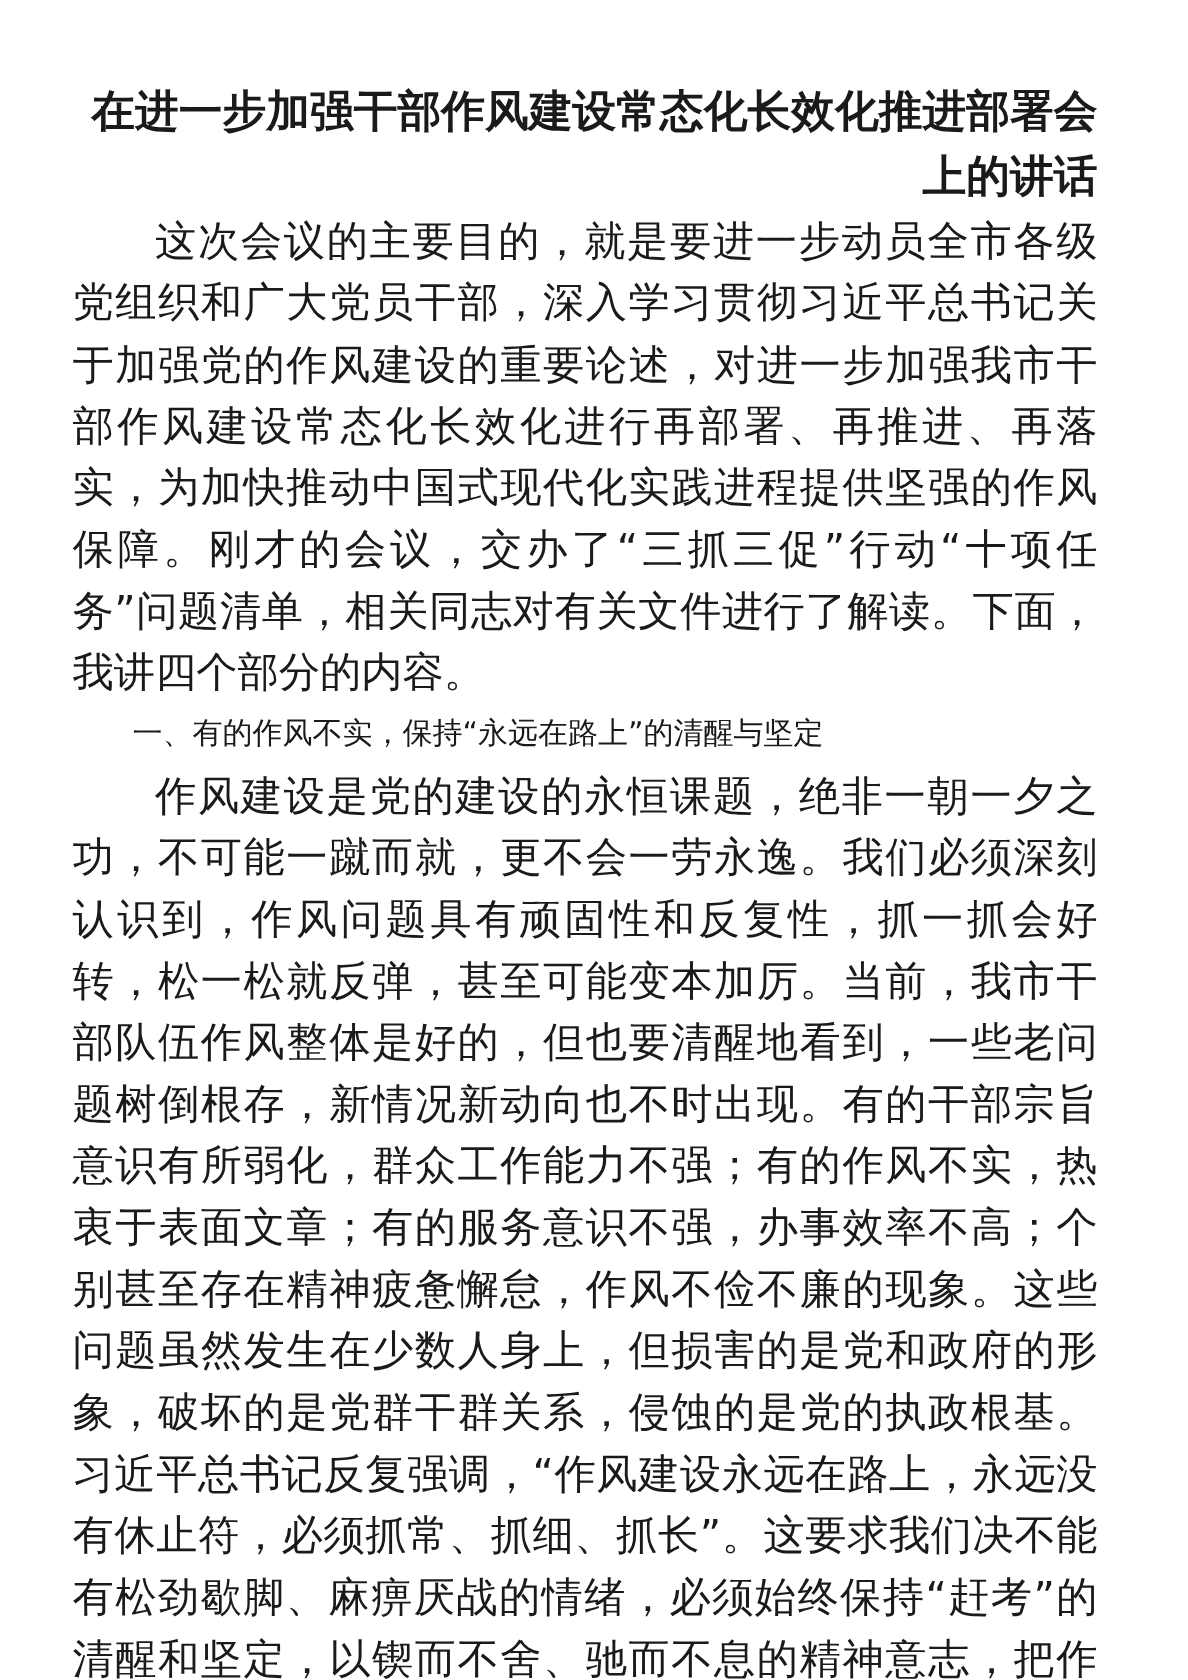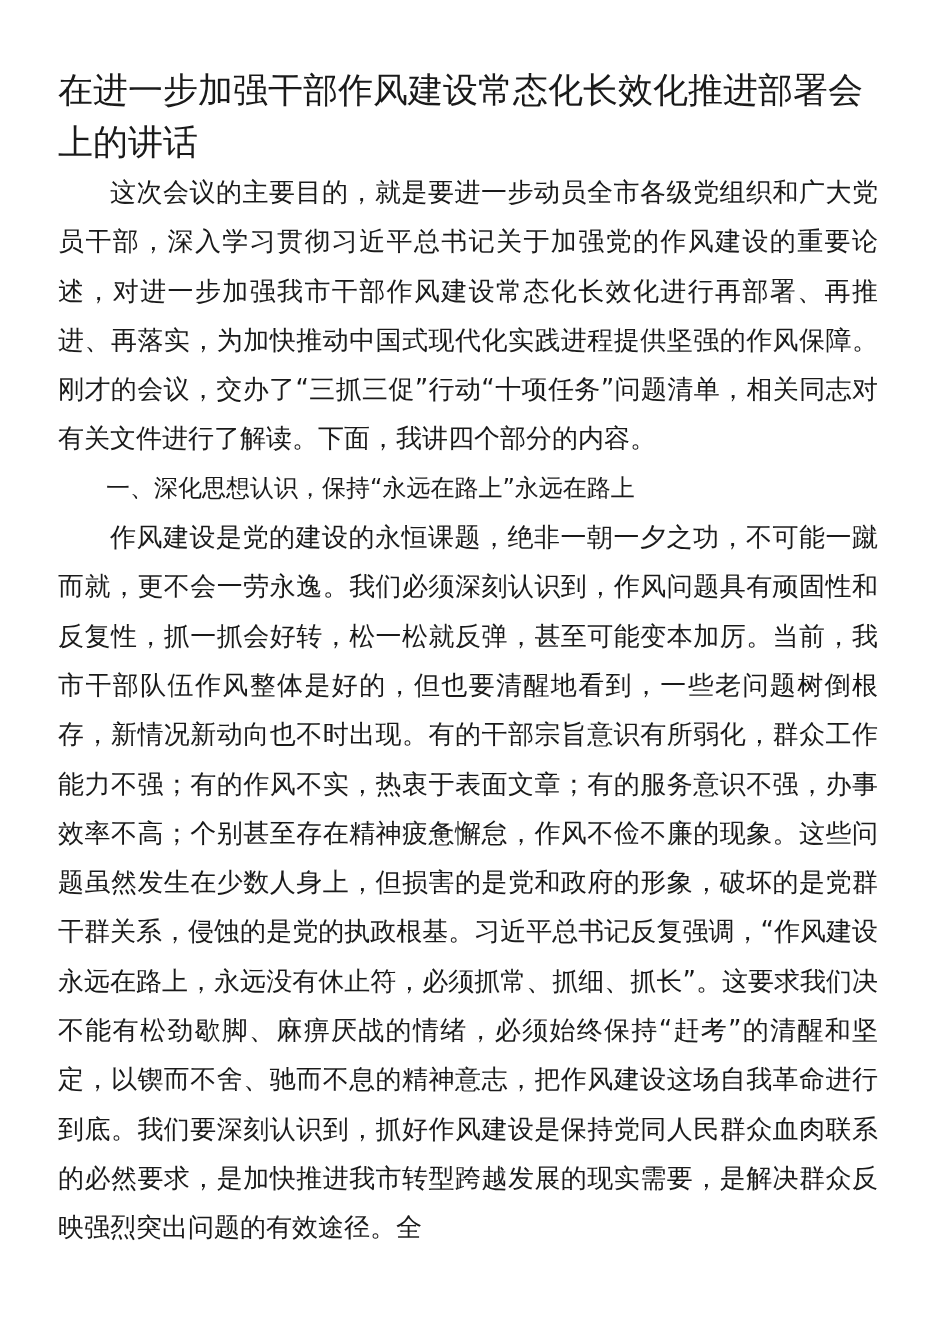--- a/index.html
+++ b/index.html
@@ -1,26 +1,26 @@
 <!DOCTYPE html>
 <html><head>
 <meta charset="utf-8">
 <style>
   html, body { margin: 0; padding: 0; background: #ffffff; }
   body { width: 950px; height: 1344px; overflow: hidden; position: relative;
          font-family: "DejaVu Sans", "Liberation Sans", sans-serif; color: #1a1a1a; }
   .page { position: absolute; left: 58px; top: 64px; width: 820px; }
-  .title { font-size: 35px; line-height: 52px; text-align: left; margin: 0;
-           font-weight: normal; letter-spacing: 0px; }
+  .title { font-size: 35px; line-height: 52px; text-align: right; margin: 0;
+           font-weight: bold; letter-spacing: 0px; }
   .salutation { font-size: 25px; line-height: 49px; margin: 0; }
-  .para { font-size: 26px; line-height: 49.3px; margin: 0; text-indent: 2em;
+  .para { font-size: 33px; line-height: 49.3px; margin: 0; text-indent: 2em;
           text-align: justify; text-justify: inter-character; }
   .heading { font-size: 24px; line-height: 49.3px; margin: 0; text-indent: 2em; }
 </style>
 </head>
 <body>
 
 <div class="page">
   <h1 class="title">在进一步加强干部作风建设常态化长效化推进部署会上的讲话</h1>
   <p class="para">这次会议的主要目的，就是要进一步动员全市各级党组织和广大党员干部，深入学习贯彻习近平总书记关于加强党的作风建设的重要论述，对进一步加强我市干部作风建设常态化长效化进行再部署、再推进、再落实，为加快推动中国式现代化实践进程提供坚强的作风保障。刚才的会议，交办了“三抓三促”行动“十项任务”问题清单，相关同志对有关文件进行了解读。下面，我讲四个部分的内容。</p>
-  <p class="heading">一、深化思想认识，保持“永远在路上”永远在路上</p>
+  <p class="heading">一、有的作风不实，保持“永远在路上”的清醒与坚定</p>
   <p class="para">作风建设是党的建设的永恒课题，绝非一朝一夕之功，不可能一蹴而就，更不会一劳永逸。我们必须深刻认识到，作风问题具有顽固性和反复性，抓一抓会好转，松一松就反弹，甚至可能变本加厉。当前，我市干部队伍作风整体是好的，但也要清醒地看到，一些老问题树倒根存，新情况新动向也不时出现。有的干部宗旨意识有所弱化，群众工作能力不强；有的作风不实，热衷于表面文章；有的服务意识不强，办事效率不高；个别甚至存在精神疲惫懈怠，作风不俭不廉的现象。这些问题虽然发生在少数人身上，但损害的是党和政府的形象，破坏的是党群干群关系，侵蚀的是党的执政根基。习近平总书记反复强调，“作风建设永远在路上，永远没有休止符，必须抓常、抓细、抓长”。这要求我们决不能有松劲歇脚、麻痹厌战的情绪，必须始终保持“赶考”的清醒和坚定，以锲而不舍、驰而不息的精神意志，把作风建设这场自我革命进行到底。我们要深刻认识到，抓好作风建设是保持党同人民群众血肉联系的必然要求，是加快推进我市转型跨越发展的现实需要，是解决群众反映强烈突出问题的有效途径。全</p>
 </div>
 
 </body></html>

